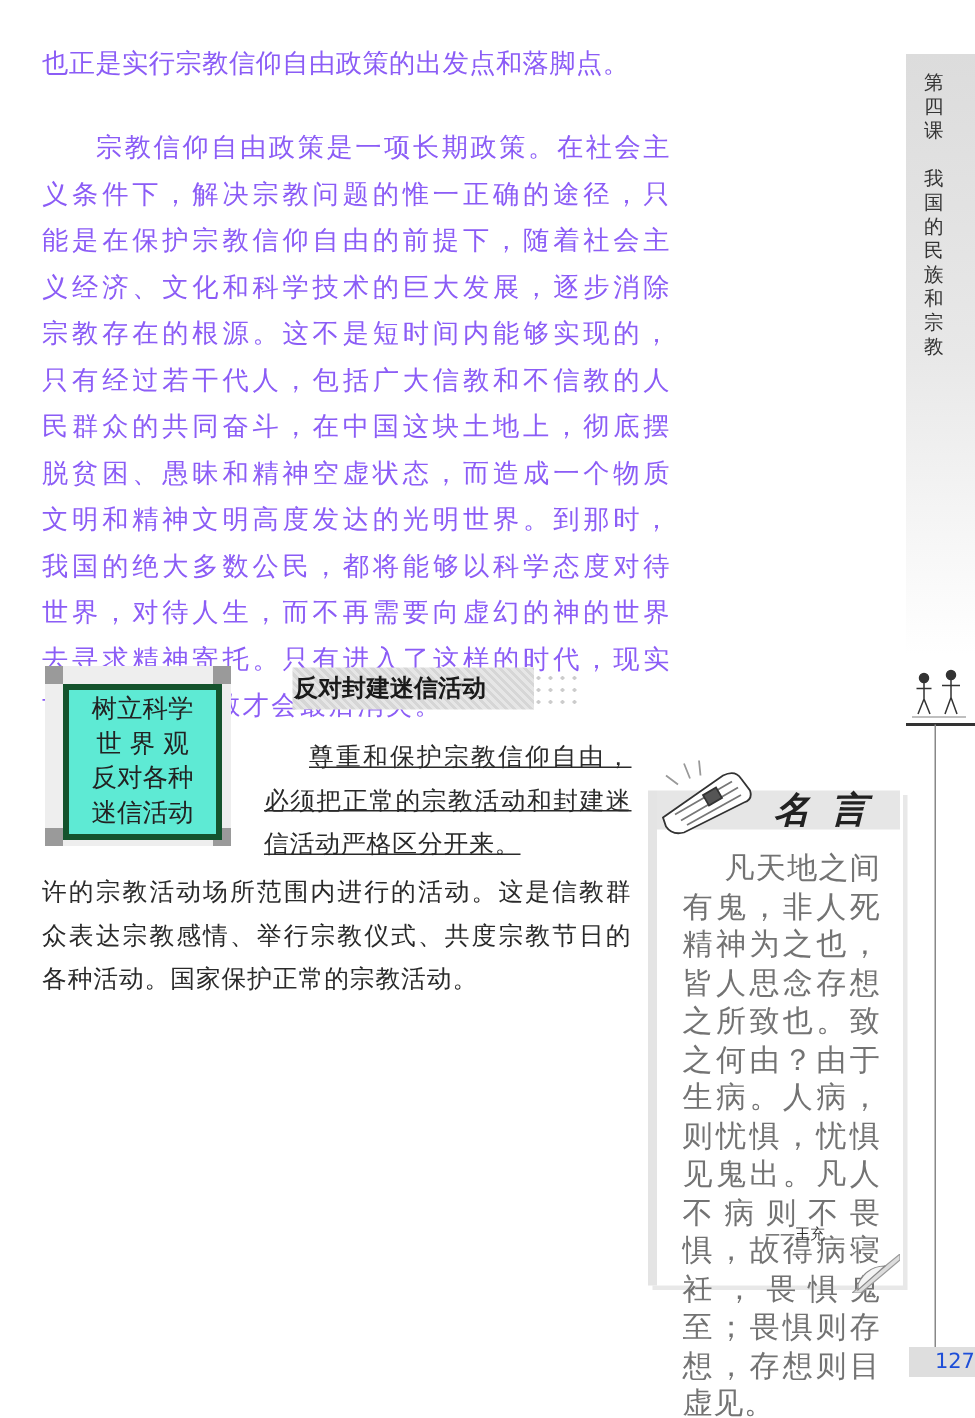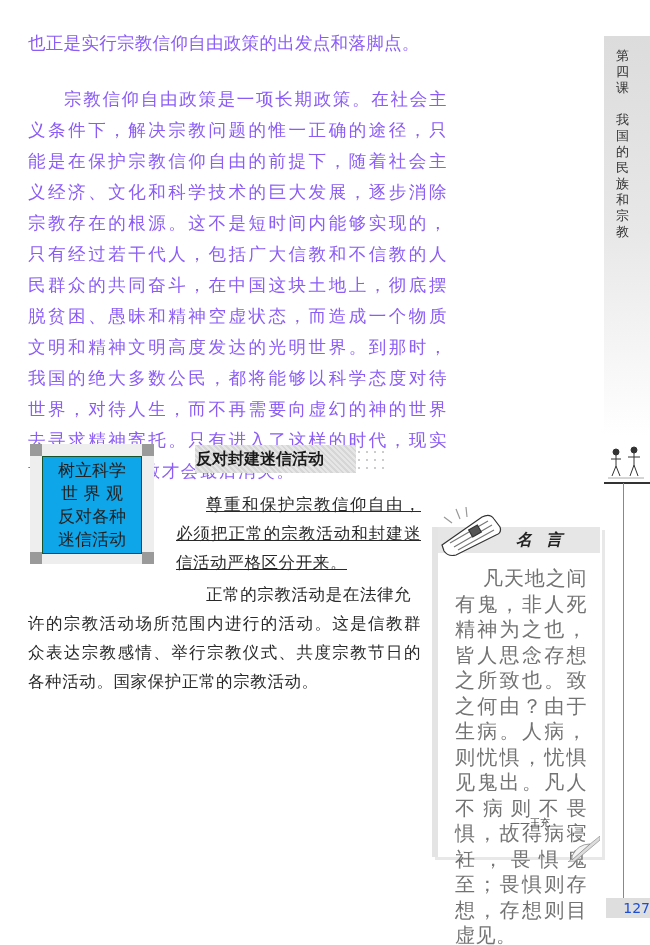--- a/index.html
+++ b/index.html
@@ -33,21 +33,21 @@
   .p2 { top:84px; width:420px; text-indent:36px; text-align:justify; }
 
   
   .side-box {
     position:absolute; left:30px; top:444px; width:124px; height:120px;
     background:#eeeeee;
   }
   .side-box .corner { position:absolute; width:12px; height:12px; background:#9a9a9a; }
   .side-box .inner {
     position:absolute; left:12px; top:12px; width:98px; height:94px;
-    background:#0ea5e9; border:1px solid #14532d;
+    background:#5eead4; border:4px solid #14532d;
     font-family:"DejaVu Sans", sans-serif; font-size:17px; line-height:23px;
     padding-top:2px; text-align:center; color:#222;
   }
   .section-title {
     position:absolute; left:195px; top:445px; width:160px; height:28px;
     background:repeating-linear-gradient(45deg,#d6d6d6 0 2px,#e6e6e6 2px 4px);
     font-family:"DejaVu Sans", sans-serif; font-weight:bold; font-size:16px;
     line-height:28px; padding-left:1px; color:#1a1a1a;
   }
   .section-title-deco {
@@ -70,21 +70,21 @@
     border-left:6px solid #e4e4e4;
     box-shadow: 3px 3px 0 #e8e8e8;
   }
   .quote-header {
     position:absolute; left:438px; top:527px; width:162px; height:26px;
     background:#e6e6e6;
   }
   .quote-title {
     position:absolute; left:516px; top:527px;
     font-family:"DejaVu Sans", sans-serif; font-weight:bold; font-style:italic;
-    font-size:16px; letter-spacing:14px; color:#222; line-height:26px;
+    font-size:24px; letter-spacing:14px; color:#222; line-height:26px;
   }
   .scroll-icon { position:absolute; left:436px; top:505px; width:72px; height:52px; }
   .quote-text {
     position:absolute; left:455px; top:566px; width:132px;
     font-family:"DejaVu Sans", sans-serif; font-size:20px; line-height:25.5px;
     color:#737373; text-indent:28px; text-align:justify; letter-spacing:0.5px;
   }
   .quote-author {
     position:absolute; left:510px; top:816px; font-family:"DejaVu Sans", sans-serif;
     font-size:10px; color:#333;
@@ -137,21 +137,21 @@
       <div>反对各种</div>
       <div>迷信活动</div>
     </div>
   </div>
 
   <div class="section-title">反对封建迷信活动</div>
   <div class="section-title-deco"></div>
 
   <div class="sec-text s1">尊重和保护宗教信仰自由，必须把正常的宗教活动和封建迷信活动严格区分开来。</div>
   <div class="sec-text s2">
-    <span class="first">正常的宗教活动是在法律允</span><span>许的宗教活动场所范围内进行的活动。这是信教群众表达宗教感情、举行宗教仪式、共度宗教节日的各种活动。国家保护正常的宗教活动。</span>
+    <span>许的宗教活动场所范围内进行的活动。这是信教群众表达宗教感情、举行宗教仪式、共度宗教节日的各种活动。国家保护正常的宗教活动。</span>
   </div>
 
   <div class="quote-card"></div>
   <div class="quote-header"></div>
   <svg class="scroll-icon" viewBox="0 0 72 52">
     <g fill="none" stroke="#333" stroke-width="1.2">
       <path d="M6 40 L46 12 Q54 8 58 14 L64 22 Q66 28 60 30 L20 50 Q12 52 8 46 Z" fill="#fff"></path>
       <path d="M14 38 L52 16 M18 42 L56 20 M22 45 L58 25" stroke="#777"></path>
       <rect x="34" y="22" width="10" height="8" transform="rotate(-30 39 26)" fill="#555"></rect>
       <path d="M20 4 L24 14 M30 2 L31 12 M8 12 L16 18" stroke="#999"></path>

